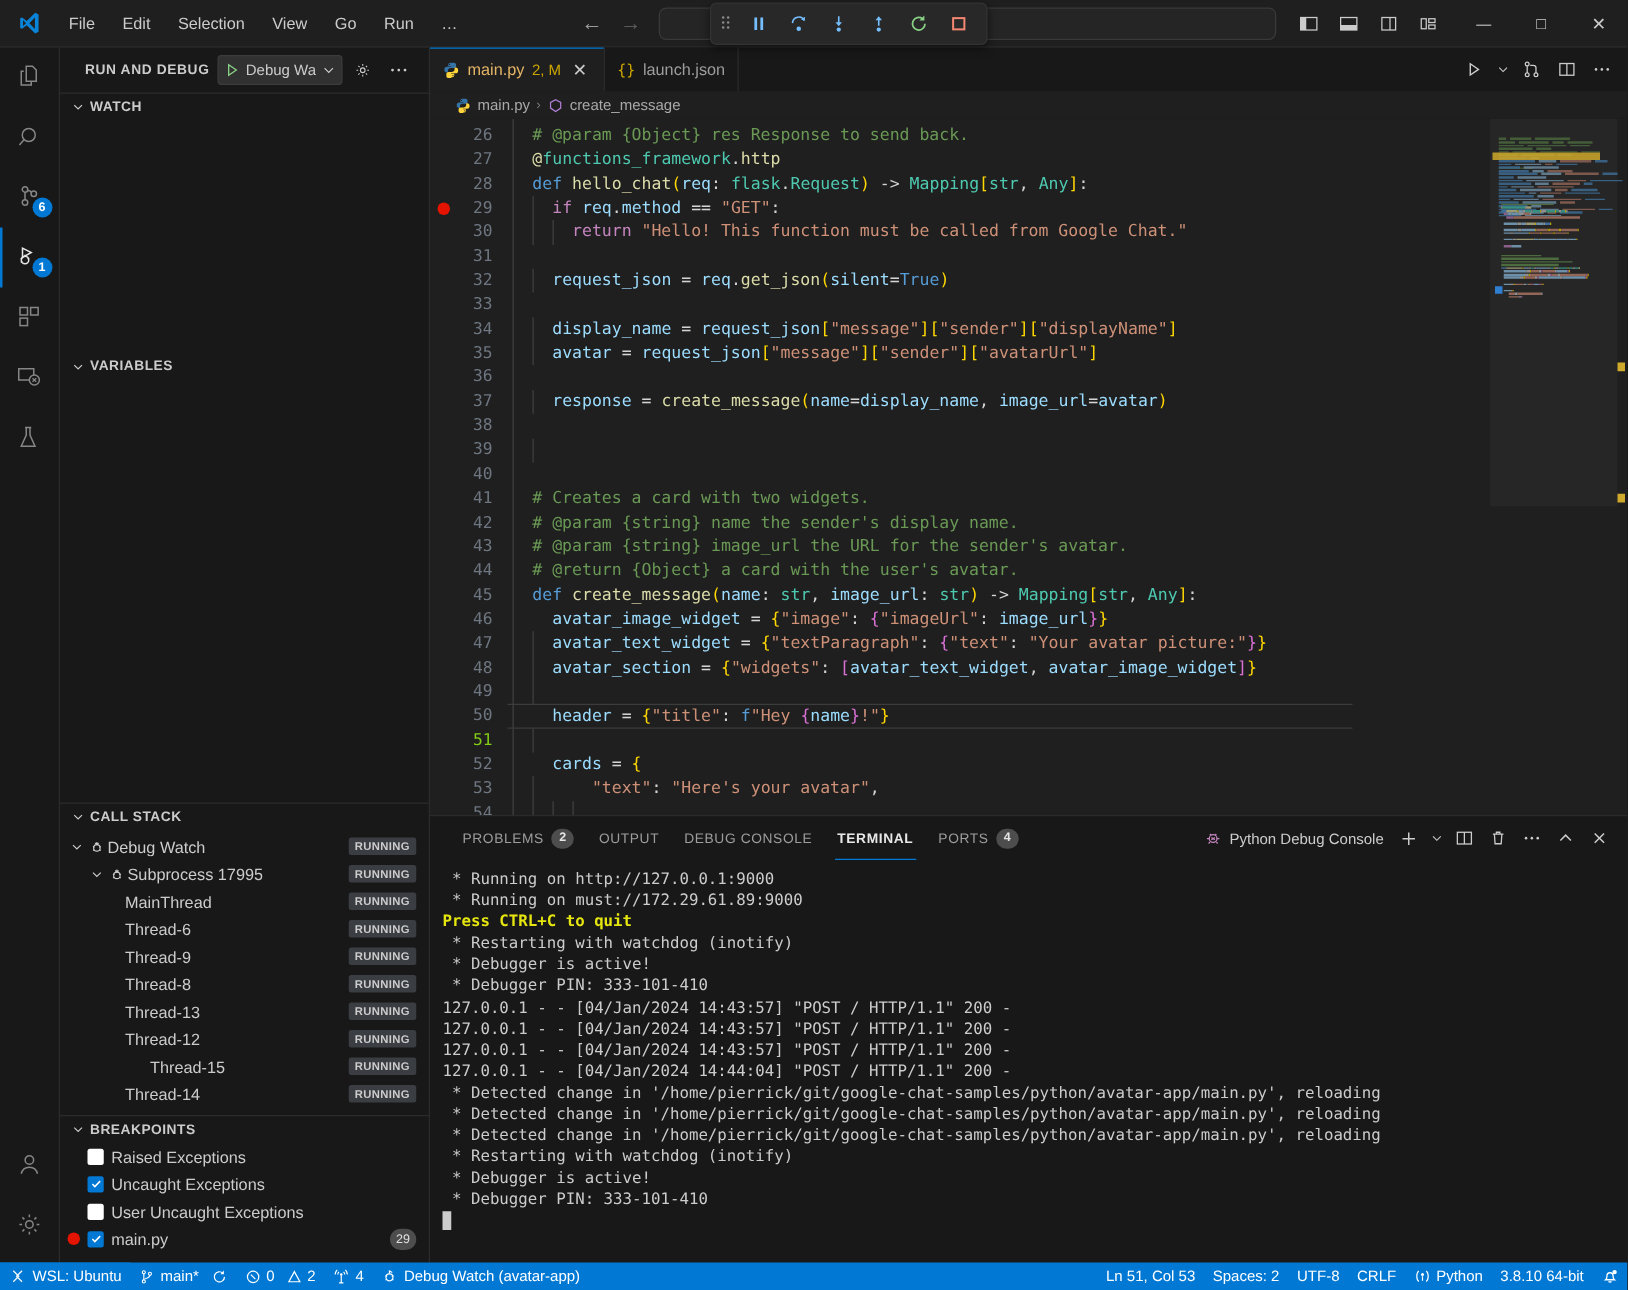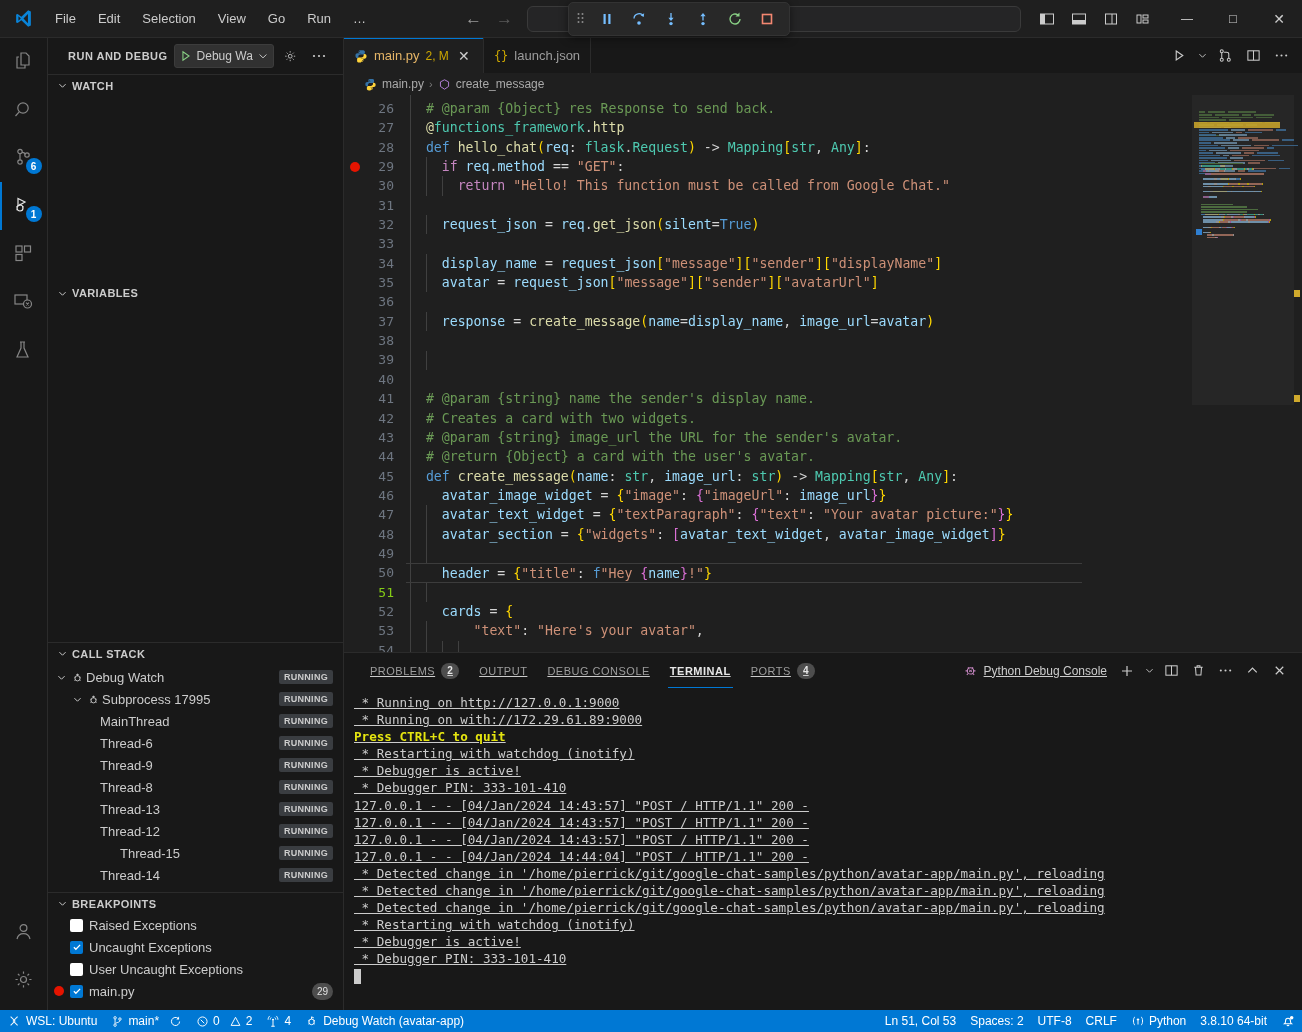--- a/index.html
+++ b/index.html
@@ -305,21 +305,21 @@
   .mm-scroll-deco {
     position:absolute; right:0; top:0; width: 8px; bottom:0; background: #1f1f1f;
   }
   .overview-tick { position:absolute; right:2px; width:6px; height:7px; }
 
   
   .panel {
     height: 358px; min-height: 358px;
     background: #181818;
     border-top: 1px solid #2b2b2b;
-    display: flex; flex-direction: column; text-decoration: underline;
+    display: flex; flex-direction: column;
   }
   .panel-tabs {
     height: 35px; min-height:35px;
     display: flex; align-items: center;
     padding-left: 16px; gap: 0px;
   }
   .ptab {
     height: 35px; display:flex; align-items:center; gap:6px;
     padding: 0 10px; font-size: 11px; letter-spacing: 0.5px;
     color: #9d9d9d; text-transform: uppercase; font-weight: 400;
@@ -852,22 +852,22 @@
             <div class="cline"></div>
             <div class="cline"><span class="t-plain">    </span><span class="t-var">request_json</span><span class="t-plain"> = </span><span class="t-var">req</span><span class="t-plain">.</span><span class="t-fn">get_json</span><span class="t-brk1">(</span><span class="t-var">silent</span><span class="t-plain">=</span><span class="t-kw">True</span><span class="t-brk1">)</span></div>
             <div class="cline"></div>
             <div class="cline"><span class="t-plain">    </span><span class="t-var">display_name</span><span class="t-plain"> = </span><span class="t-var">request_json</span><span class="t-brk1">[</span><span class="t-str">"message"</span><span class="t-brk1">]</span><span class="t-brk1">[</span><span class="t-str">"sender"</span><span class="t-brk1">]</span><span class="t-brk1">[</span><span class="t-str">"displayName"</span><span class="t-brk1">]</span></div>
             <div class="cline"><span class="t-plain">    </span><span class="t-var">avatar</span><span class="t-plain"> = </span><span class="t-var">request_json</span><span class="t-brk1">[</span><span class="t-str">"message"</span><span class="t-brk1">]</span><span class="t-brk1">[</span><span class="t-str">"sender"</span><span class="t-brk1">]</span><span class="t-brk1">[</span><span class="t-str">"avatarUrl"</span><span class="t-brk1">]</span></div>
             <div class="cline"></div>
             <div class="cline"><span class="t-plain">    </span><span class="t-var">response</span><span class="t-plain"> = </span><span class="t-fn">create_message</span><span class="t-brk1">(</span><span class="t-var">name</span><span class="t-plain">=</span><span class="t-var">display_name</span><span class="t-plain">, </span><span class="t-var">image_url</span><span class="t-plain">=</span><span class="t-var">avatar</span><span class="t-brk1">)</span></div>
             <div class="cline"></div>
             <div class="cline"></div>
             <div class="cline"></div>
+            <div class="cline"><span class="t-comment">  # Creates a card with two widgets.</span></div>
             <div class="cline"><span class="t-comment">  # @param {string} name the sender's display name.</span></div>
-            <div class="cline"><span class="t-comment">  # Creates a card with two widgets.</span></div>
             <div class="cline"><span class="t-comment">  # @param {string} image_url the URL for the sender's avatar.</span></div>
             <div class="cline"><span class="t-comment">  # @return {Object} a card with the user's avatar.</span></div>
             <div class="cline"><span class="t-plain">  </span><span class="t-kw">def </span><span class="t-fn">create_message</span><span class="t-brk1">(</span><span class="t-var">name</span><span class="t-plain">: </span><span class="t-type">str</span><span class="t-plain">, </span><span class="t-var">image_url</span><span class="t-plain">: </span><span class="t-type">str</span><span class="t-brk1">)</span><span class="t-plain"> -&gt; </span><span class="t-type">Mapping</span><span class="t-brk1">[</span><span class="t-type">str</span><span class="t-plain">, </span><span class="t-type">Any</span><span class="t-brk1">]</span><span class="t-plain">:</span></div>
             <div class="cline"><span class="t-plain">    </span><span class="t-var">avatar_image_widget</span><span class="t-plain"> = </span><span class="t-brk1">{</span><span class="t-str">"image"</span><span class="t-plain">: </span><span class="t-brk2">{</span><span class="t-str">"imageUrl"</span><span class="t-plain">: </span><span class="t-var">image_url</span><span class="t-brk2">}</span><span class="t-brk1">}</span></div>
             <div class="cline"><span class="t-plain">    </span><span class="t-var">avatar_text_widget</span><span class="t-plain"> = </span><span class="t-brk1">{</span><span class="t-str">"textParagraph"</span><span class="t-plain">: </span><span class="t-brk2">{</span><span class="t-str">"text"</span><span class="t-plain">: </span><span class="t-str">"Your avatar picture:"</span><span class="t-brk2">}</span><span class="t-brk1">}</span></div>
             <div class="cline"><span class="t-plain">    </span><span class="t-var">avatar_section</span><span class="t-plain"> = </span><span class="t-brk1">{</span><span class="t-str">"widgets"</span><span class="t-plain">: </span><span class="t-brk2">[</span><span class="t-var">avatar_text_widget</span><span class="t-plain">, </span><span class="t-var">avatar_image_widget</span><span class="t-brk2">]</span><span class="t-brk1">}</span></div>
             <div class="cline"></div>
             <div class="cline current-line"><span class="t-plain">    </span><span class="t-var">header</span><span class="t-plain"> = </span><span class="t-brk1">{</span><span class="t-str">"title"</span><span class="t-plain">: </span><span class="t-kw">f</span><span class="t-str">"Hey </span><span class="t-brk2">{</span><span class="t-var">name</span><span class="t-brk2">}</span><span class="t-str">!"</span><span class="t-brk1">}</span></div>
             <div class="cline"></div>
             <div class="cline"><span class="t-plain">    </span><span class="t-var">cards</span><span class="t-plain"> = </span><span class="t-brk1">{</span></div>
@@ -1024,21 +1024,21 @@
           <div class="pact">
             <svg width="15" height="15" viewBox="0 0 16 16">
                 <path stroke="#ccc" stroke-width="1.3" d="M4 4l8 8M12 4l-8 8"></path>
               </svg>
           </div>
         </div>
       </div>
 
       <div class="terminal-body" id="terminal-body">
           <div class="tline"> * Running on http://127.0.0.1:9000</div>
-          <div class="tline"> * Running on with://172.29.61.89:9000</div>
+          <div class="tline"> * Running on must://172.29.61.89:9000</div>
           <div class="tline yellow">Press CTRL+C to quit</div>
           <div class="tline"> * Restarting with watchdog (inotify)</div>
           <div class="tline"> * Debugger is active!</div>
           <div class="tline"> * Debugger PIN: 333-101-410</div>
           <div class="tline">127.0.0.1 - - [04/Jan/2024 14:43:57] "POST / HTTP/1.1" 200 -</div>
           <div class="tline">127.0.0.1 - - [04/Jan/2024 14:43:57] "POST / HTTP/1.1" 200 -</div>
           <div class="tline">127.0.0.1 - - [04/Jan/2024 14:43:57] "POST / HTTP/1.1" 200 -</div>
           <div class="tline">127.0.0.1 - - [04/Jan/2024 14:44:04] "POST / HTTP/1.1" 200 -</div>
           <div class="tline"> * Detected change in '/home/pierrick/git/google-chat-samples/python/avatar-app/main.py', reloading</div>
           <div class="tline"> * Detected change in '/home/pierrick/git/google-chat-samples/python/avatar-app/main.py', reloading</div>

